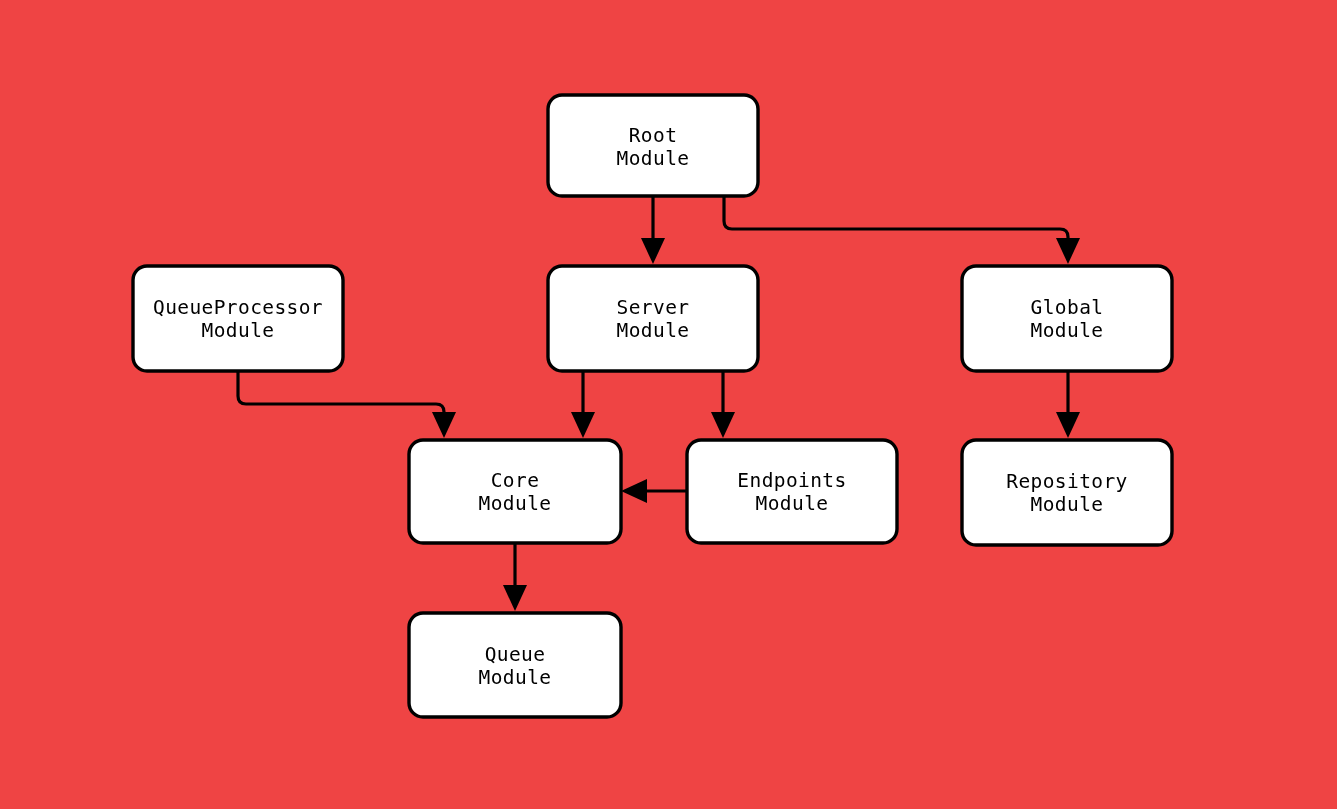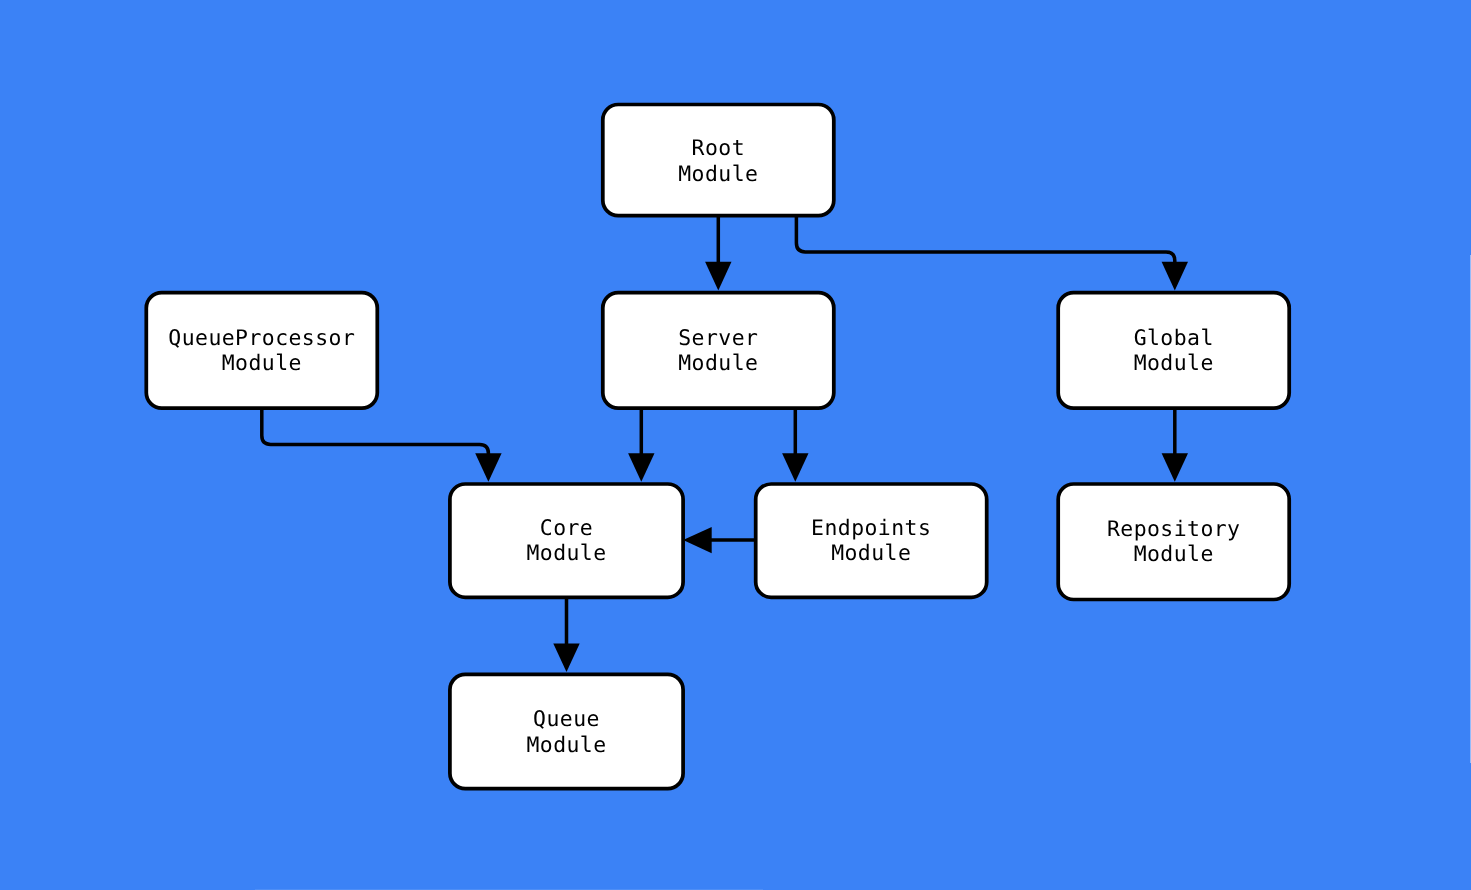--- a/index.html
+++ b/index.html
@@ -8,21 +8,21 @@
     padding: 0;
     background: #ffffff;
   }
   body {
     font-family: "DejaVu Sans Mono", monospace;
   }
   #diagram-root {
     position: relative;
     width: 1337px;
     height: 809px;
-    background: #3b82f6;
+    background: #ef4444;
     overflow: hidden;
   }
   #diagram-svg {
     position: absolute;
     top: 0;
     left: 0;
     width: 1337px;
     height: 809px;
   }
   .node-box {

